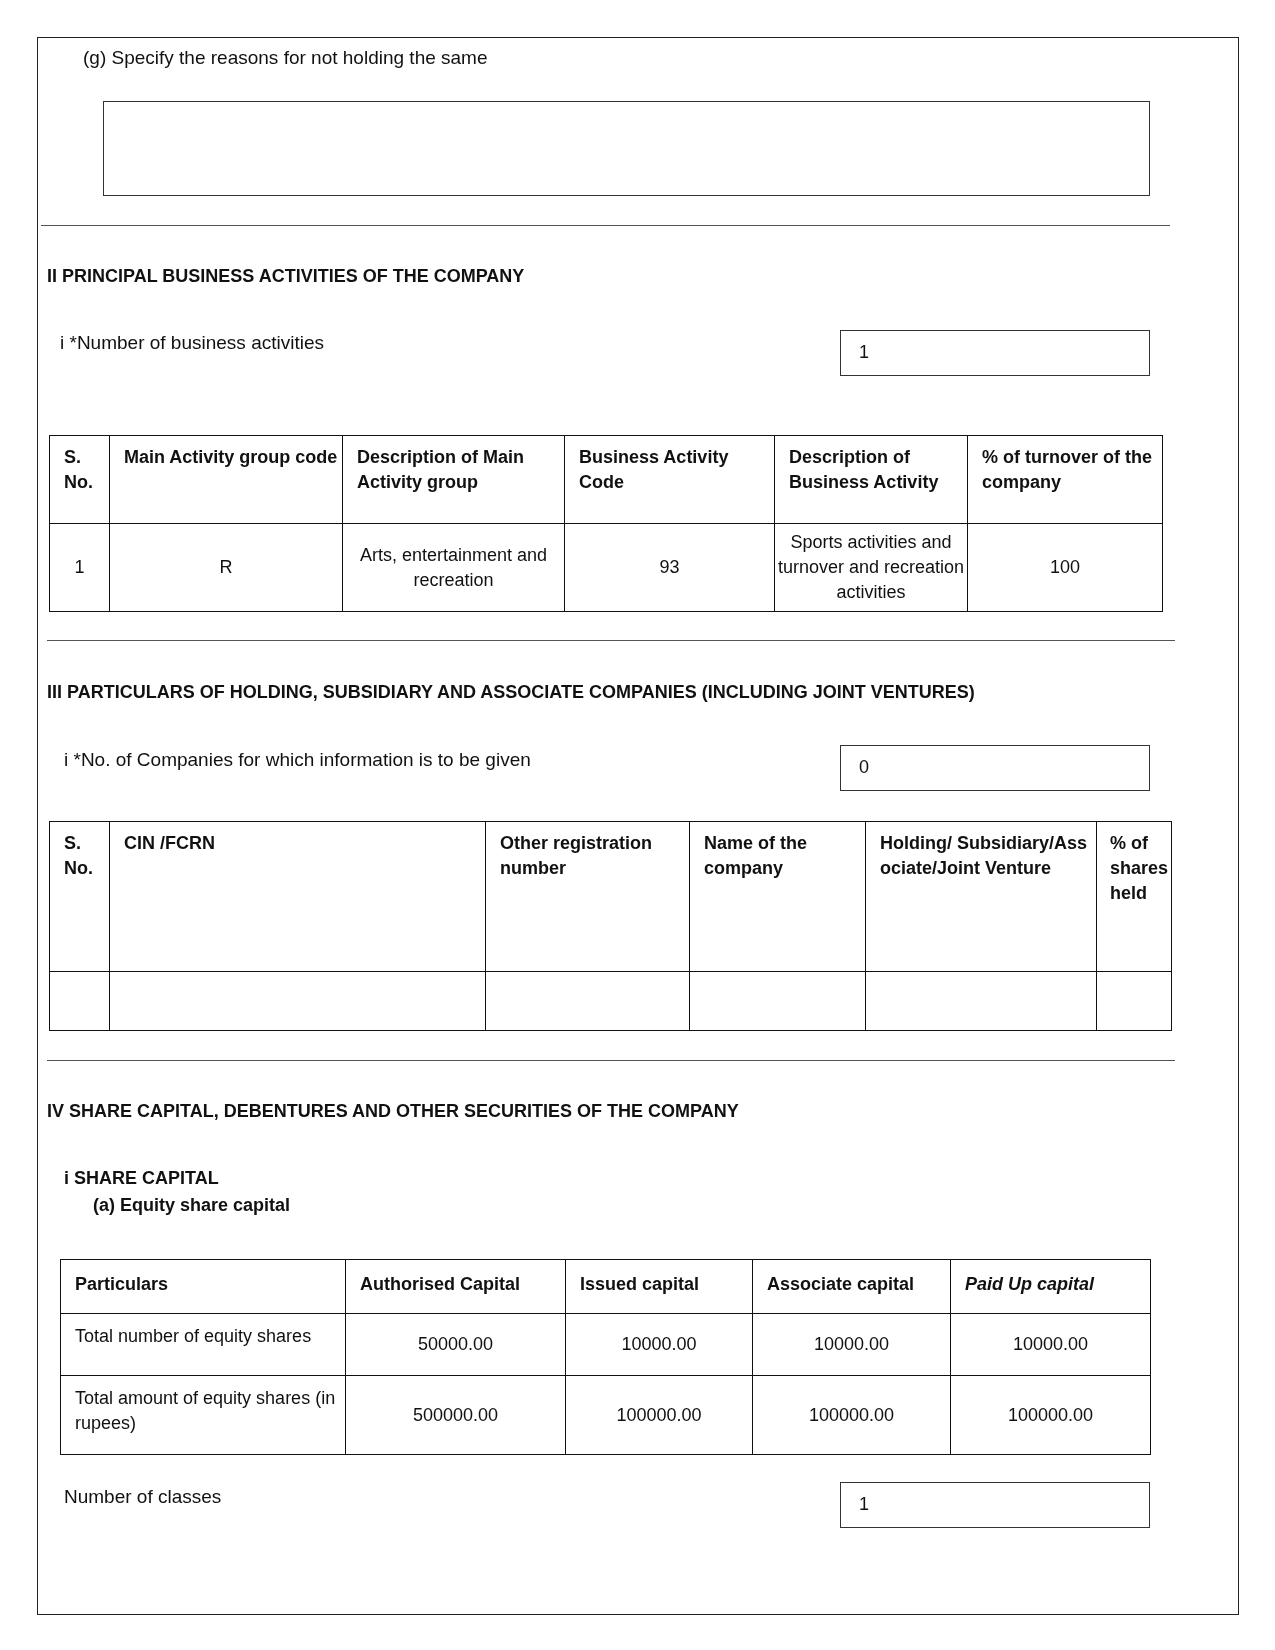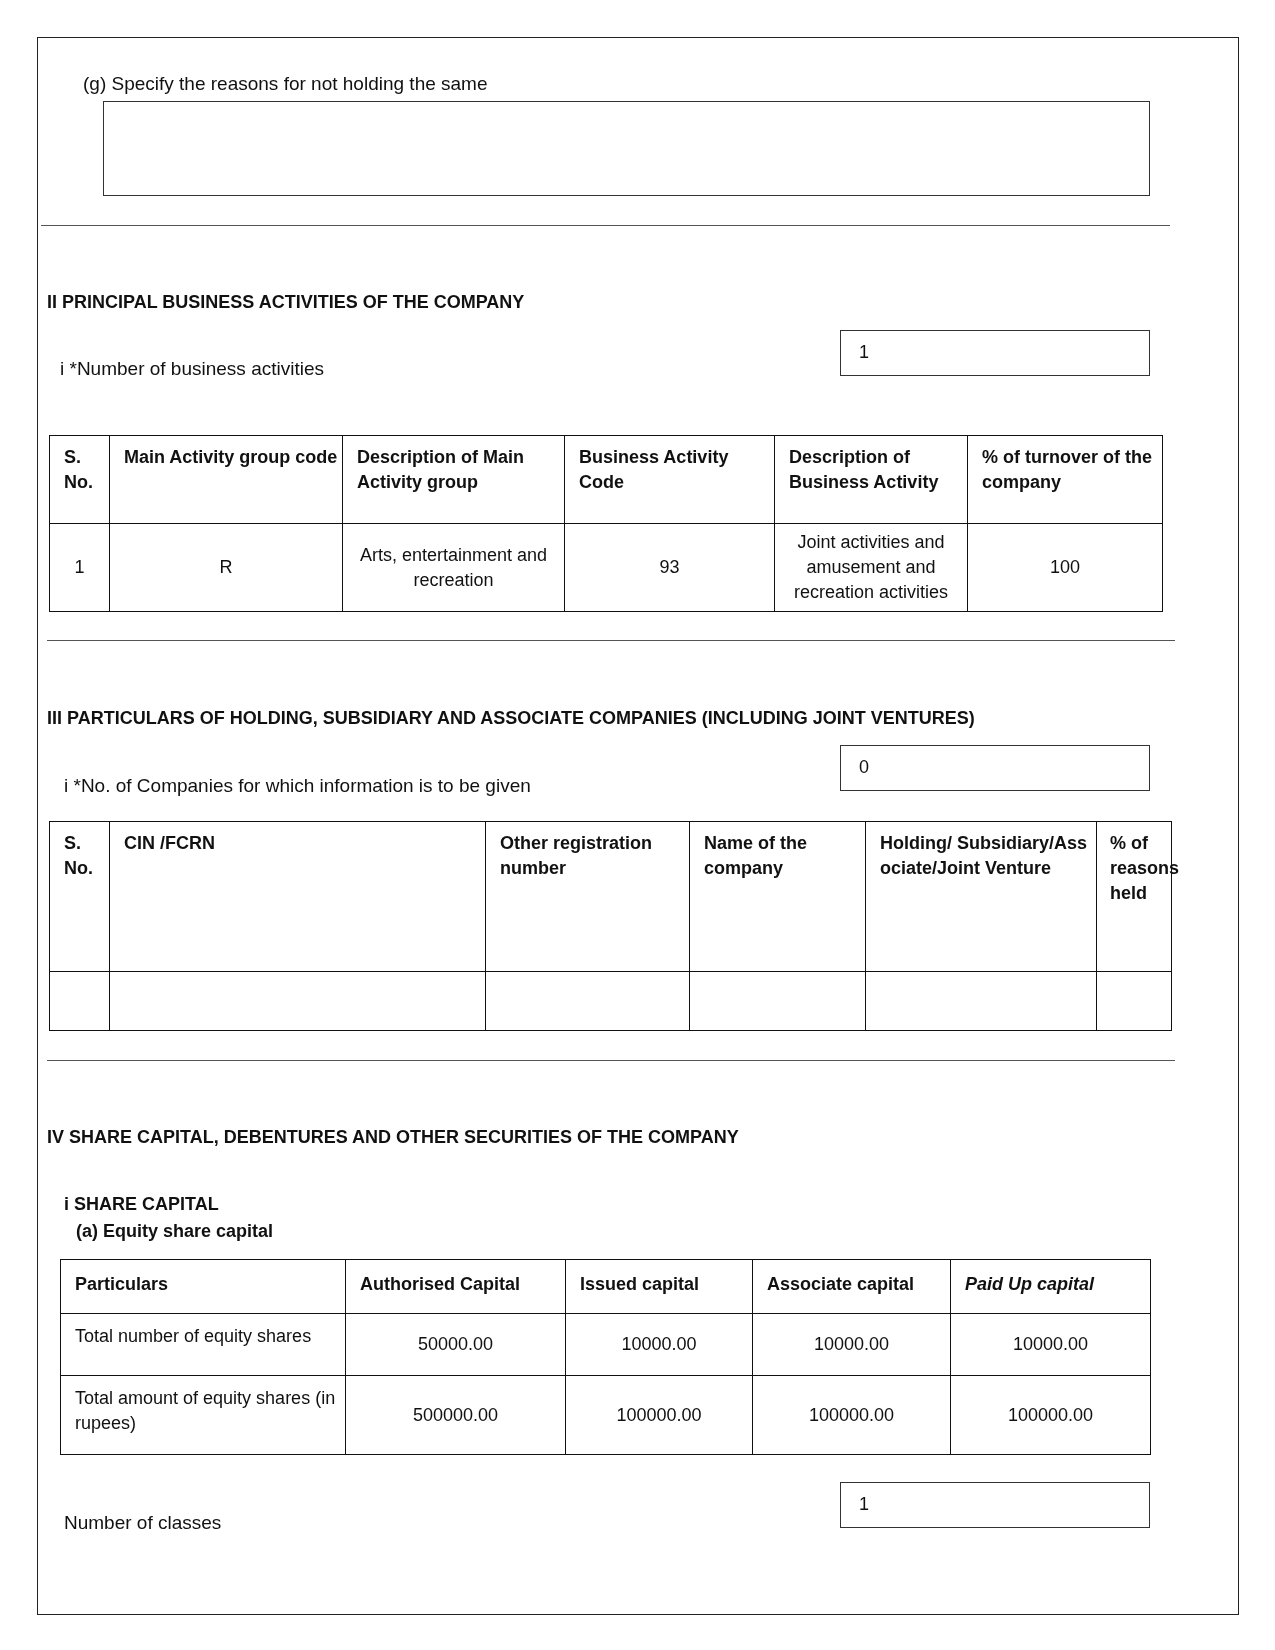--- a/index.html
+++ b/index.html
@@ -1,20 +1,20 @@
 <!DOCTYPE html>
 <html><head>
 <meta charset="utf-8">
 <style>
   html, body { margin: 0; padding: 0; background: #ffffff; }
   body { width: 1275px; height: 1650px; position: relative; overflow: hidden;
          font-family: "Liberation Sans", sans-serif; color: #111; }
   .frame { position: absolute; left: 37px; top: 37px; width: 1202px; height: 1578px;
            border: 1.5px solid #222; box-sizing: border-box; }
-  .abs { position: absolute; margin-top: 26px; }
+  .abs { position: absolute; }
   .txt { font-size: 19px; white-space: nowrap; }
   .bold { font-weight: bold; font-size: 18px; }
   .hr { position: absolute; height: 0; border-top: 1.5px solid #555; }
   .box { position: absolute; border: 1.5px solid #333; box-sizing: border-box; background: #fff; }
   .valbox { font-size: 18px; padding: 11px 0 0 18px; }
   table { position: absolute; border-collapse: collapse; table-layout: fixed; }
   td, th { border: 1.5px solid #111; font-size: 18px; padding: 0; box-sizing: border-box; }
   th { font-weight: bold; text-align: left; vertical-align: top; padding: 9px 4px 16px 14px; line-height: 25px; }
   td { text-align: center; vertical-align: middle; line-height: 25px; font-weight: normal; }
   td.left { text-align: left; vertical-align: top; padding: 10px 4px 0 14px; }
@@ -49,21 +49,21 @@
     <th>Description of Main Activity group</th>
     <th>Business Activity Code</th>
     <th>Description of Business Activity</th>
     <th>% of turnover of the company</th>
   </tr>
   <tr style="height:88px;">
     <td>1</td>
     <td>R</td>
     <td>Arts, entertainment and recreation</td>
     <td>93</td>
-    <td>Joint activities and amusement and recreation activities</td>
+    <td>Sports activities and turnover and recreation activities</td>
     <td>100</td>
   </tr>
 </tbody>
   </table>
 
 <div class="hr" style="left:47px; top:640px; width:1128px;"></div>
 
 <div class="abs bold txt" style="left:47px; top:682px;">III PARTICULARS OF HOLDING, SUBSIDIARY AND ASSOCIATE COMPANIES (INCLUDING JOINT VENTURES)</div>
 <div class="abs txt" style="left:64px; top:749px;">i *No. of Companies for which information is to be given</div>
 <div class="box valbox" style="left:840px; top:745px; width:310px; height:46px;">0</div>
@@ -77,38 +77,38 @@
       <col style="width:231px">
       <col style="width:75px">
   </colgroup>
   <tbody>
       <tr style="height:150px;">
     <th>S. No.</th>
     <th>CIN /FCRN</th>
     <th>Other registration number</th>
     <th>Name of the company</th>
     <th style="word-break:break-all;">Holding/ Subsidiary/Associate/Joint Venture</th>
-    <th style="padding-left:13px;">% of reasons held</th>
+    <th style="padding-left:13px;">% of shares held</th>
   </tr>
   <tr style="height:59px;">
     <td></td>
     <td></td>
     <td></td>
     <td></td>
     <td></td>
     <td></td>
   </tr>
 </tbody>
   </table>
 
 <div class="hr" style="left:47px; top:1060px; width:1128px;"></div>
 
 <div class="abs bold txt" style="left:47px; top:1101px;">IV SHARE CAPITAL, DEBENTURES AND OTHER SECURITIES OF THE COMPANY</div>
 <div class="abs bold txt" style="left:64px; top:1168px;">i SHARE CAPITAL</div>
-<div class="abs bold txt" style="left:76px; top:1195px;">(a) Equity share capital</div>
+<div class="abs bold txt" style="left:93px; top:1195px;">(a) Equity share capital</div>
 
 <table style="left:60px; top:1259px; width:1090px;">
   <colgroup>
     <col style="width:285px">
       <col style="width:220px">
       <col style="width:187px">
       <col style="width:198px">
       <col style="width:200px">
   </colgroup>
   <tbody>

